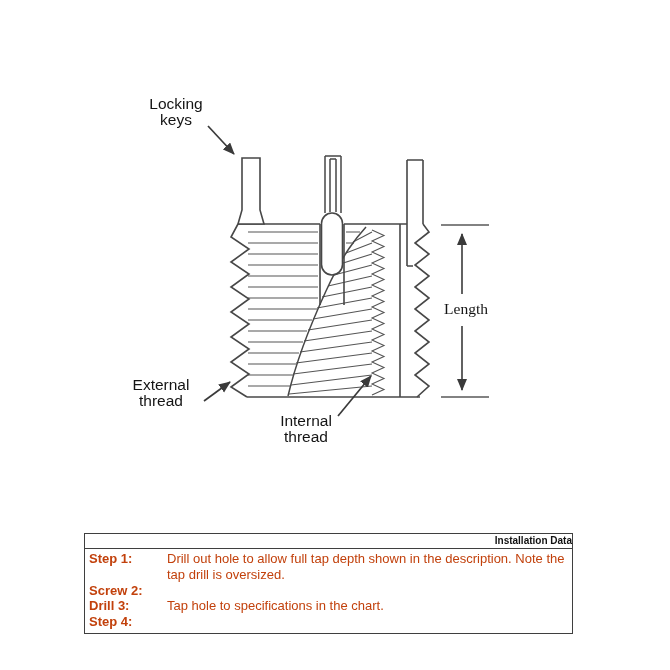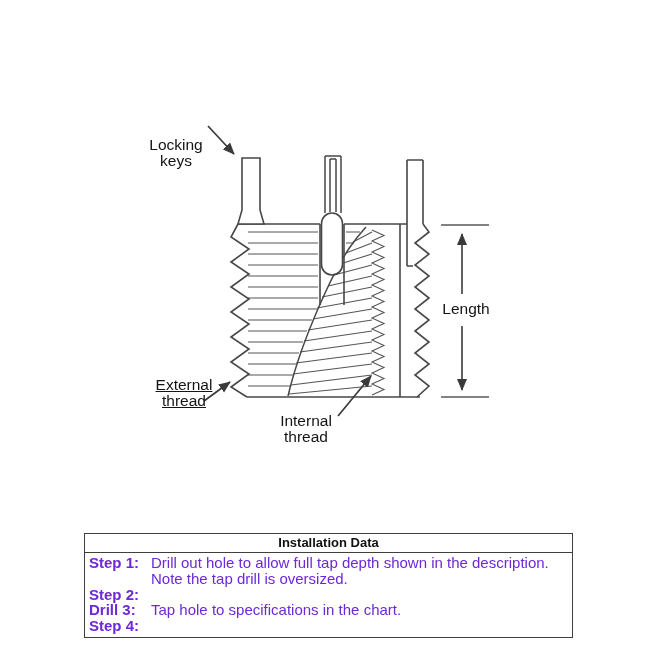--- a/index.html
+++ b/index.html
@@ -5,26 +5,26 @@
   html,body{margin:0;padding:0;background:#ffffff;}
   body{width:670px;height:670px;font-family:"Liberation Sans",sans-serif;color:#1a1a1a;}
   .stage{position:relative;width:670px;height:670px;overflow:hidden;background:#fff;}
   svg.drawing{position:absolute;left:0;top:0;}
   .lbl{position:absolute;text-align:center;font-size:15.5px;line-height:15.5px;color:#141414;}
   .lbl-length{width:60px;}
   .lbl-two{width:80px;}
   
   .datatable{position:absolute;left:84px;top:533px;width:489px;box-sizing:border-box;
              border:1.5px solid #3f3f3f;background:#fff;}
-  .datatable .hdr{font-weight:bold;font-size:13px;text-align:center;
+  .datatable .hdr{font-weight:bold;font-size:10px;text-align:right;
                   border-bottom:1.5px solid #3f3f3f;padding:1px 0 2px 0;color:#111;}
-  .datatable .rows{padding:2px 2px 3px 4px;font-size:15px;line-height:15.8px;color:#6d28d9;}
+  .datatable .rows{padding:2px 2px 3px 4px;font-size:13px;line-height:15.8px;color:#c2410c;}
   .srow{display:flex;}
   .srow .sl{font-weight:bold;flex:0 0 62px;white-space:nowrap;}
-  .srow .st{flex:1;}
+  .srow .st{flex:1;margin-left:16px;}
 </style>
 </head>
 <body>
 
 <div class="stage">
 
   <svg class="drawing" width="670" height="520" viewBox="0 0 670 520">
     <defs>
       <marker id="ah" markerUnits="userSpaceOnUse" markerWidth="13" markerHeight="11" refX="11" refY="5" orient="auto">
         <path d="M0,0 L12,5 L0,10 Z" fill="#3a3a3a"></path>
@@ -81,34 +81,34 @@
       <path d="M441,225 H489 M441,397 H489" stroke="#5a5a5a" stroke-width="1.6" fill="none"></path>
       <path d="M462,294 L462,234" stroke="#3a3a3a" stroke-width="1.6" fill="none" marker-end="url(#ah)"></path>
       <path d="M462,326 L462,390" stroke="#3a3a3a" stroke-width="1.6" fill="none" marker-end="url(#ah)"></path>
     </g>
 
     <path d="M208,126 L234,154" stroke="#3a3a3a" stroke-width="1.7" fill="none" marker-end="url(#ah)"></path>
     <path d="M204,401 L230,382" stroke="#3a3a3a" stroke-width="1.7" fill="none" marker-end="url(#ah)"></path>
     <path d="M338,416 L371,376" stroke="#3a3a3a" stroke-width="1.7" fill="none" marker-end="url(#ah)"></path>
   </svg>
 
-  <div class="lbl lbl-two" style="left:136px;top:96px;margin-top:41px;">Locking keys</div>
-  <div class="lbl lbl-length" style="left:436px;top:301px;">Length</div>
-  <div class="lbl lbl-two" style="left:144px;top:377px;text-decoration:underline;">External thread</div>
+  <div class="lbl lbl-two" style="left:136px;top:96px;">Locking keys</div>
+  <div class="lbl lbl-length" style="left:436px;top:301px;font-family:Liberation Serif, serif;">Length</div>
+  <div class="lbl lbl-two" style="left:121px;top:377px;">External thread</div>
   <div class="lbl lbl-two" style="left:266px;top:413px;">Internal thread</div>
 
   <div class="datatable">
     <div class="hdr">Installation Data</div>
     <div class="rows">
       <div class="srow">
         <span class="sl">Step 1:</span>
         <span class="st">Drill out hole to allow full tap depth shown in the description. Note the tap drill is oversized.</span>
       </div>
       <div class="srow">
-        <span class="sl">Step 2:</span>
+        <span class="sl">Screw 2:</span>
       </div>
       <div class="srow">
         <span class="sl">Drill 3:</span>
         <span class="st">Tap hole to specifications in the chart.</span>
       </div>
       <div class="srow">
         <span class="sl">Step 4:</span>
       </div>
     </div>
   </div>

